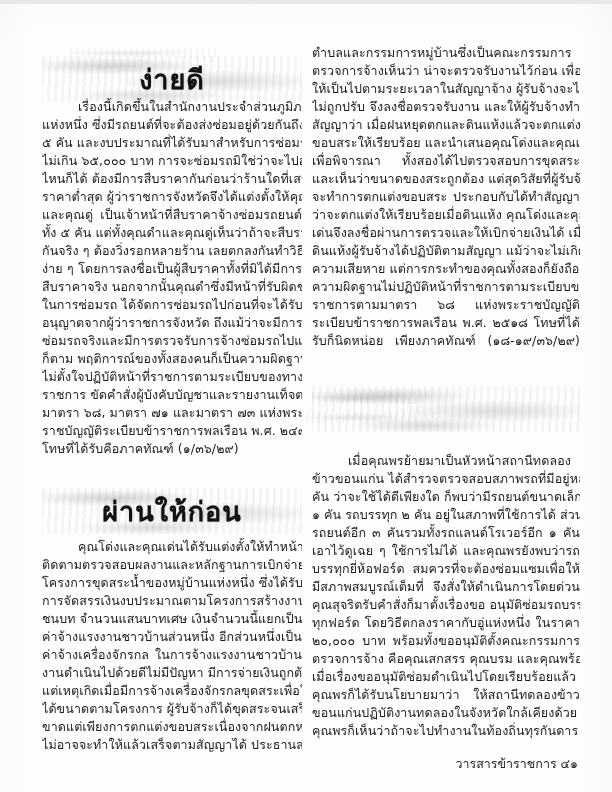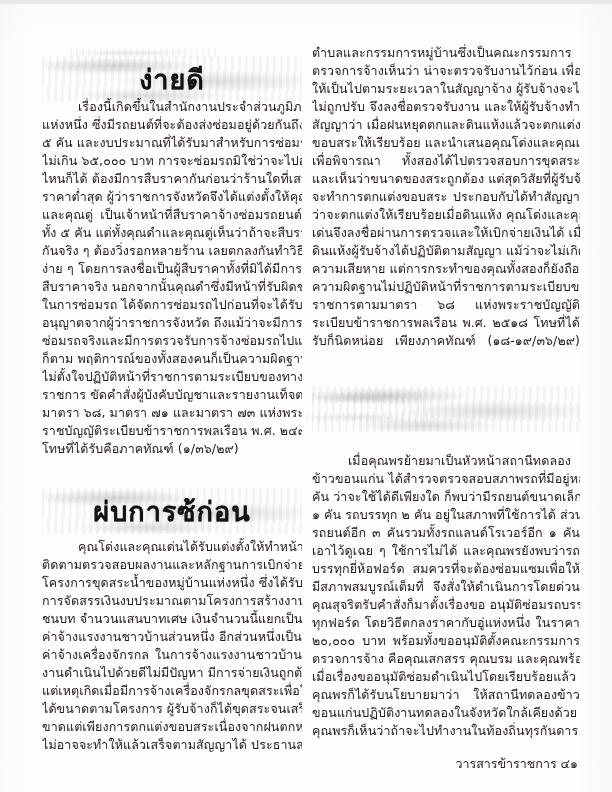--- a/index.html
+++ b/index.html
@@ -105,21 +105,21 @@
         <div class="tline">ก็ตาม พฤติการณ์ของทั้งสองคนก็เป็นความผิดฐาน</div>
         <div class="tline">ไม่ตั้งใจปฏิบัติหน้าที่ราชการตามระเบียบของทาง</div>
         <div class="tline">ราชการ ขัดคำสั่งผู้บังคับบัญชาและรายงานเท็จตาม</div>
         <div class="tline">มาตรา ๖๘, มาตรา ๗๑ และมาตรา ๗๓ แห่งพระ</div>
         <div class="tline">ราชบัญญัติระเบียบข้าราชการพลเรือน พ.ศ. ๒๔๙๕</div>
         <div class="tline">โทษที่ได้รับคือภาคทัณฑ์ (๑/๓๖/๒๙)</div>
       </div>
 
     <div class="headline-box" style="top:484px;">
       <div class="smear"></div>
-      <span>ผ่บการซ้ก่อน</span>
+      <span>ผ่านให้ก่อน</span>
     </div>
 
     <div class="para indent" style="top:534px;">
         <div class="tline">คุณโด่งและคุณเด่นได้รับแต่งตั้งให้ทำหน้าที่</div>
         <div class="tline">ติดตามตรวจสอบผลงานและหลักฐานการเบิกจ่ายเงิน</div>
         <div class="tline">โครงการขุดสระน้ำของหมู่บ้านแห่งหนึ่ง ซึ่งได้รับ</div>
         <div class="tline">การจัดสรรเงินงบประมาณตามโครงการสร้างงานใน</div>
         <div class="tline">ชนบท จำนวนแสนบาทเศษ เงินจำนวนนี้แยกเป็น</div>
         <div class="tline">ค่าจ้างแรงงานชาวบ้านส่วนหนึ่ง อีกส่วนหนึ่งเป็น</div>
         <div class="tline">ค่าจ้างเครื่องจักรกล ในการจ้างแรงงานชาวบ้าน</div>

